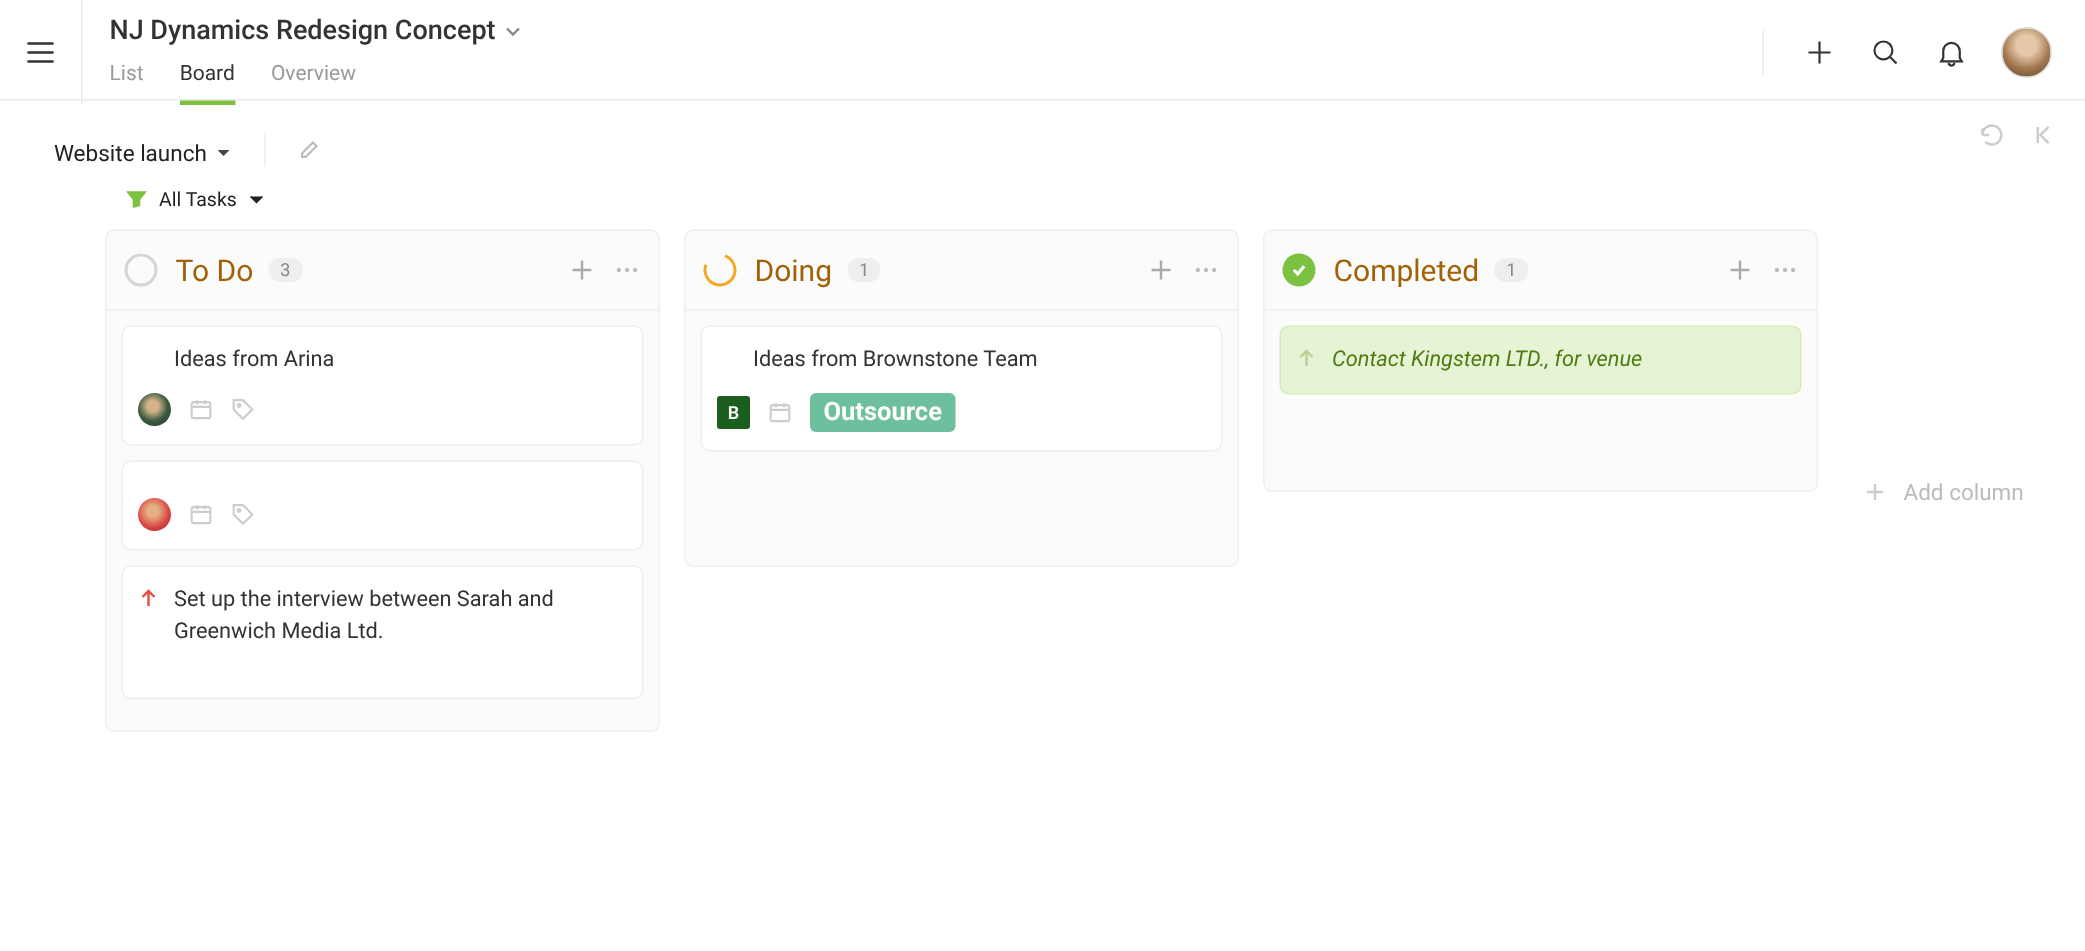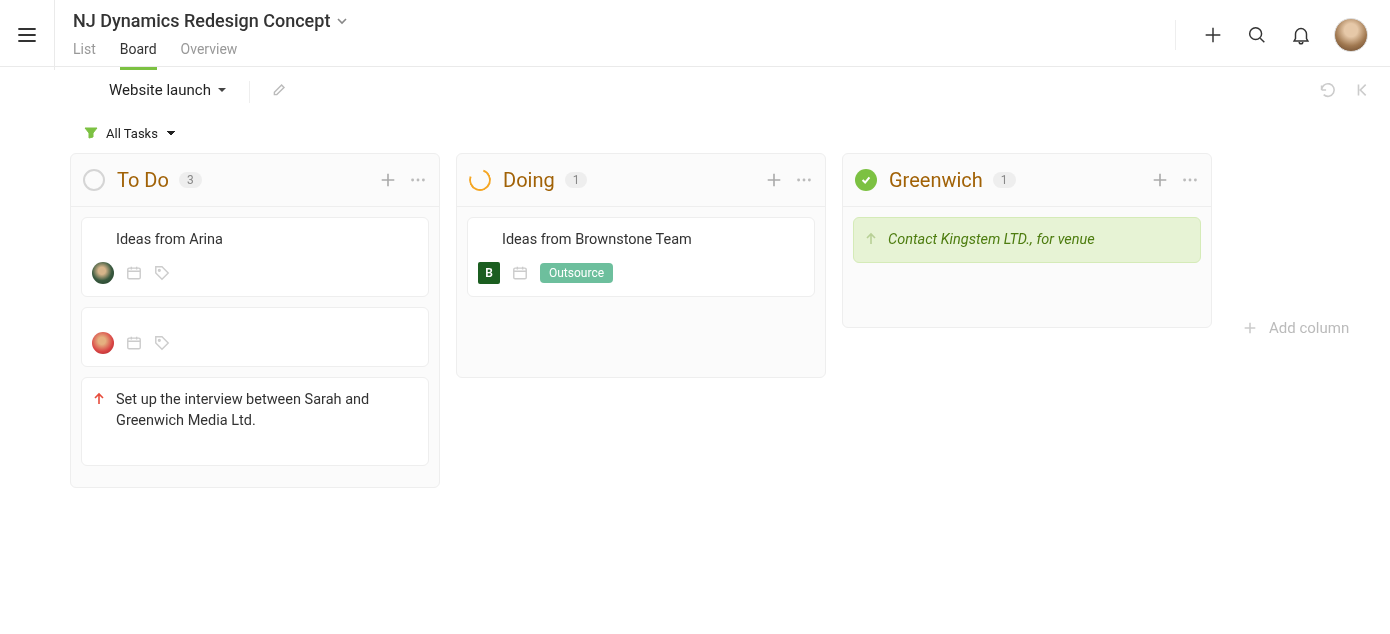--- a/index.html
+++ b/index.html
@@ -52,22 +52,22 @@
   }
   .topbar-icons svg.stroke { width: 22px; height: 22px; stroke:#333; fill:none; stroke-width:1.6; }
   .avatar {
     width: 34px; height: 34px; border-radius: 50%; background: #c9a98c;
     background: radial-gradient(circle at 50% 35%, #e6c8a8 25%, #a07850 60%, #614128 100%);
     border: 1px solid #ddd;
   }
 
   
   .toolbar {
-    padding: 14px 0 0 109px;
-    display: flex; align-items: flex-start; gap: 14px;
+    padding: 14px 0 0 36px;
+    display: flex; align-items: flex-end; gap: 14px;
     position: relative;
     height: 44px;
   }
   .toolbar .view-name { font-size: 15px; color: #222; display:flex; align-items:center; gap:6px; cursor:pointer;}
   .toolbar .sep { width:1px; height:22px; background:#eee; margin: 0 8px;}
   .toolbar .edit-icon svg { width:16px; height:16px; stroke:#bbb; fill:none; stroke-width:1.8;}
   .toolbar-right { position: absolute; right: 18px; top: 14px; display:flex; gap:18px; align-items:center;}
   .toolbar-right svg { width:18px; height:18px; stroke:#ccc; fill:none; stroke-width:1.8;}
   .filterbar {
     padding: 8px 0 0 84px;
@@ -135,21 +135,21 @@
   .ava1 { background: radial-gradient(circle at 45% 40%, #d6b48a 20%, #3a5a40 55%, #1f3a25 100%);} 
   .ava2 { background: radial-gradient(circle at 45% 40%, #e5b080 20%, #d94545 60%, #a02020 100%);} 
   .square-avatar {
     width:22px; height:22px; background:#1b5e20; color:#fff;
     font-size:12px; font-weight:600; display:flex; align-items:center; justify-content:center;
     border-radius:2px;
   }
   .meta-icon { width:16px; height:16px; stroke:#ccc; fill:none; stroke-width:1.6;}
   .meta-icon.user { stroke:#c7d9b0;}
   .tag-pill {
-    font-size:12px; color:#fff; padding:3px 9px; border-radius:4px; font-weight:400;
+    font-size:17px; color:#fff; padding:3px 9px; border-radius:4px; font-weight:700;
   }
   .tag-outsource { background:#6dbf9d;}
   .tag-budget    { background:#5bb6d4;}
   .col-body-pad { min-height: 280px;}
 </style>
 </head>
 <body>
 
 <div class="topbar">
   <div class="hamburger-wrap">
@@ -305,21 +305,21 @@
     </div>
   </div>
 
   <div class="column" style="align-self:flex-start;">
     <div class="col-header">
       <div class="status-circle status-done">
         <svg viewBox="0 0 14 14">
             <path d="M3 7l3 3 5-6"></path>
           </svg>
       </div>
-      <span class="col-title">Greenwich</span>
+      <span class="col-title">Completed</span>
       <span class="count-pill">1</span>
       <div class="spacer"></div>
       <svg class="plus" viewBox="0 0 20 20">
           <path d="M10 3v14M3 10h14"></path>
         </svg>
       <svg class="dots" viewBox="0 0 20 20">
           <circle cx="4" cy="10" r="1.6"></circle>
           <circle cx="10" cy="10" r="1.6"></circle>
           <circle cx="16" cy="10" r="1.6"></circle>
         </svg>

